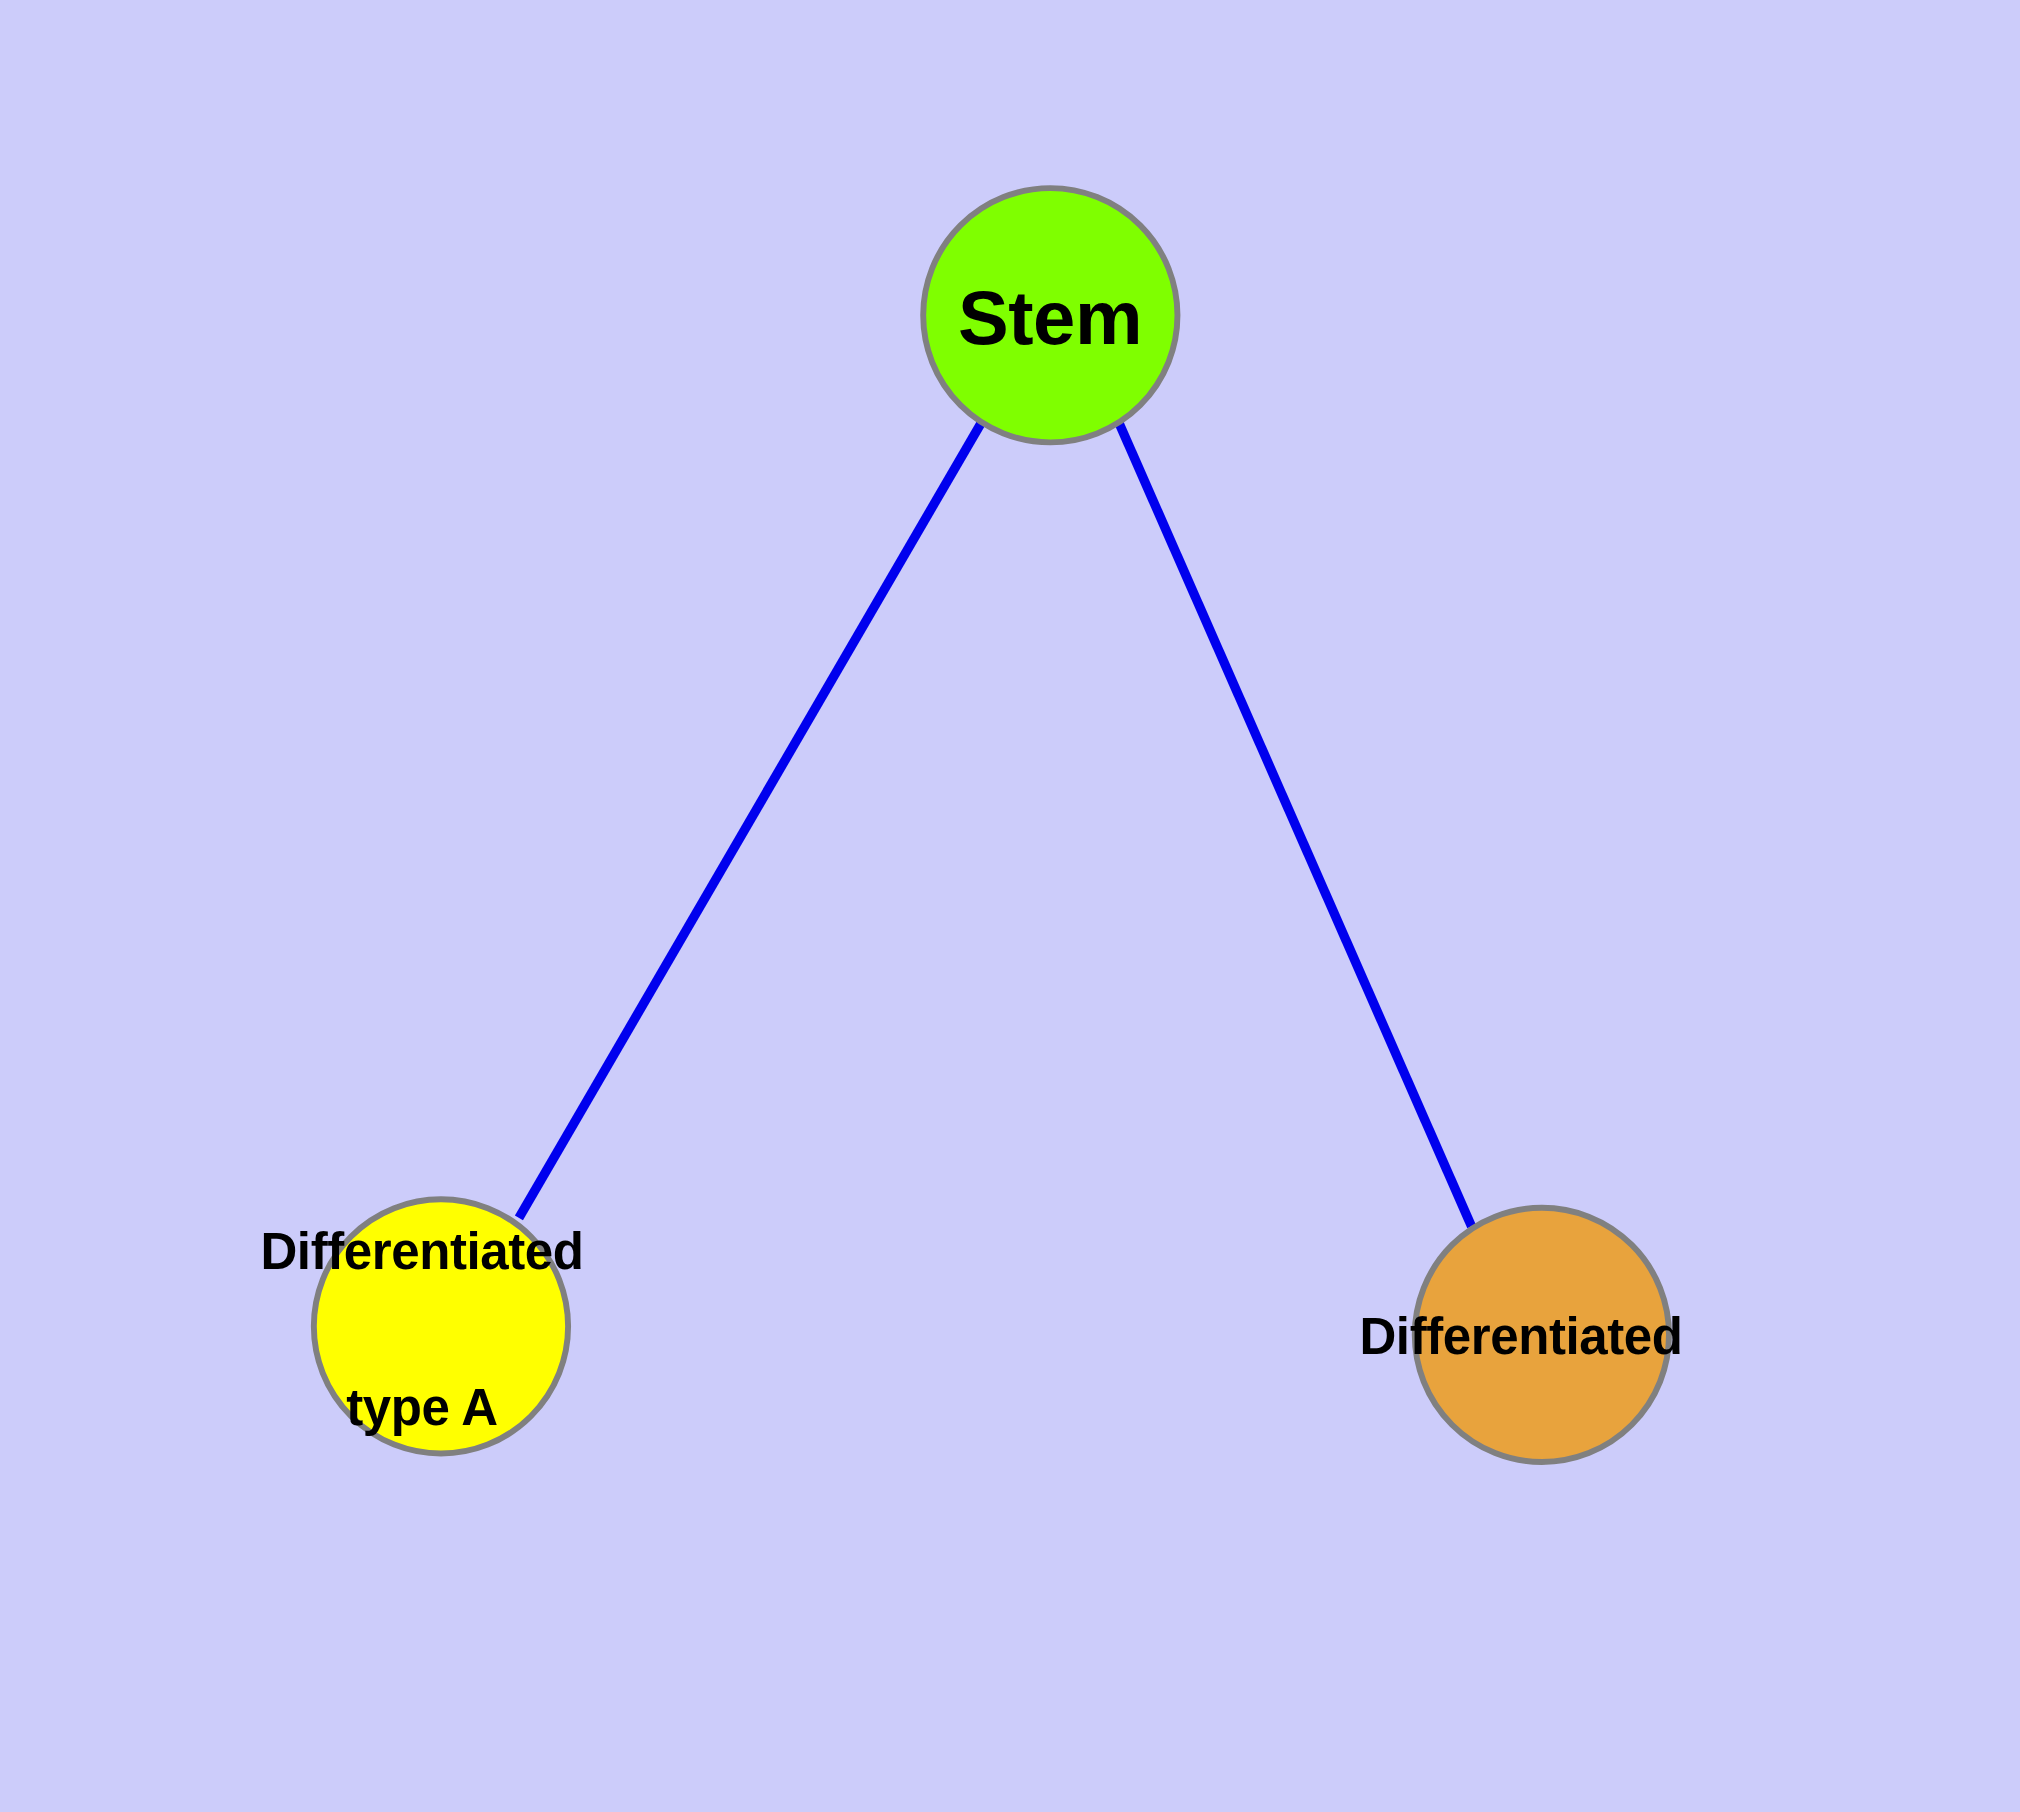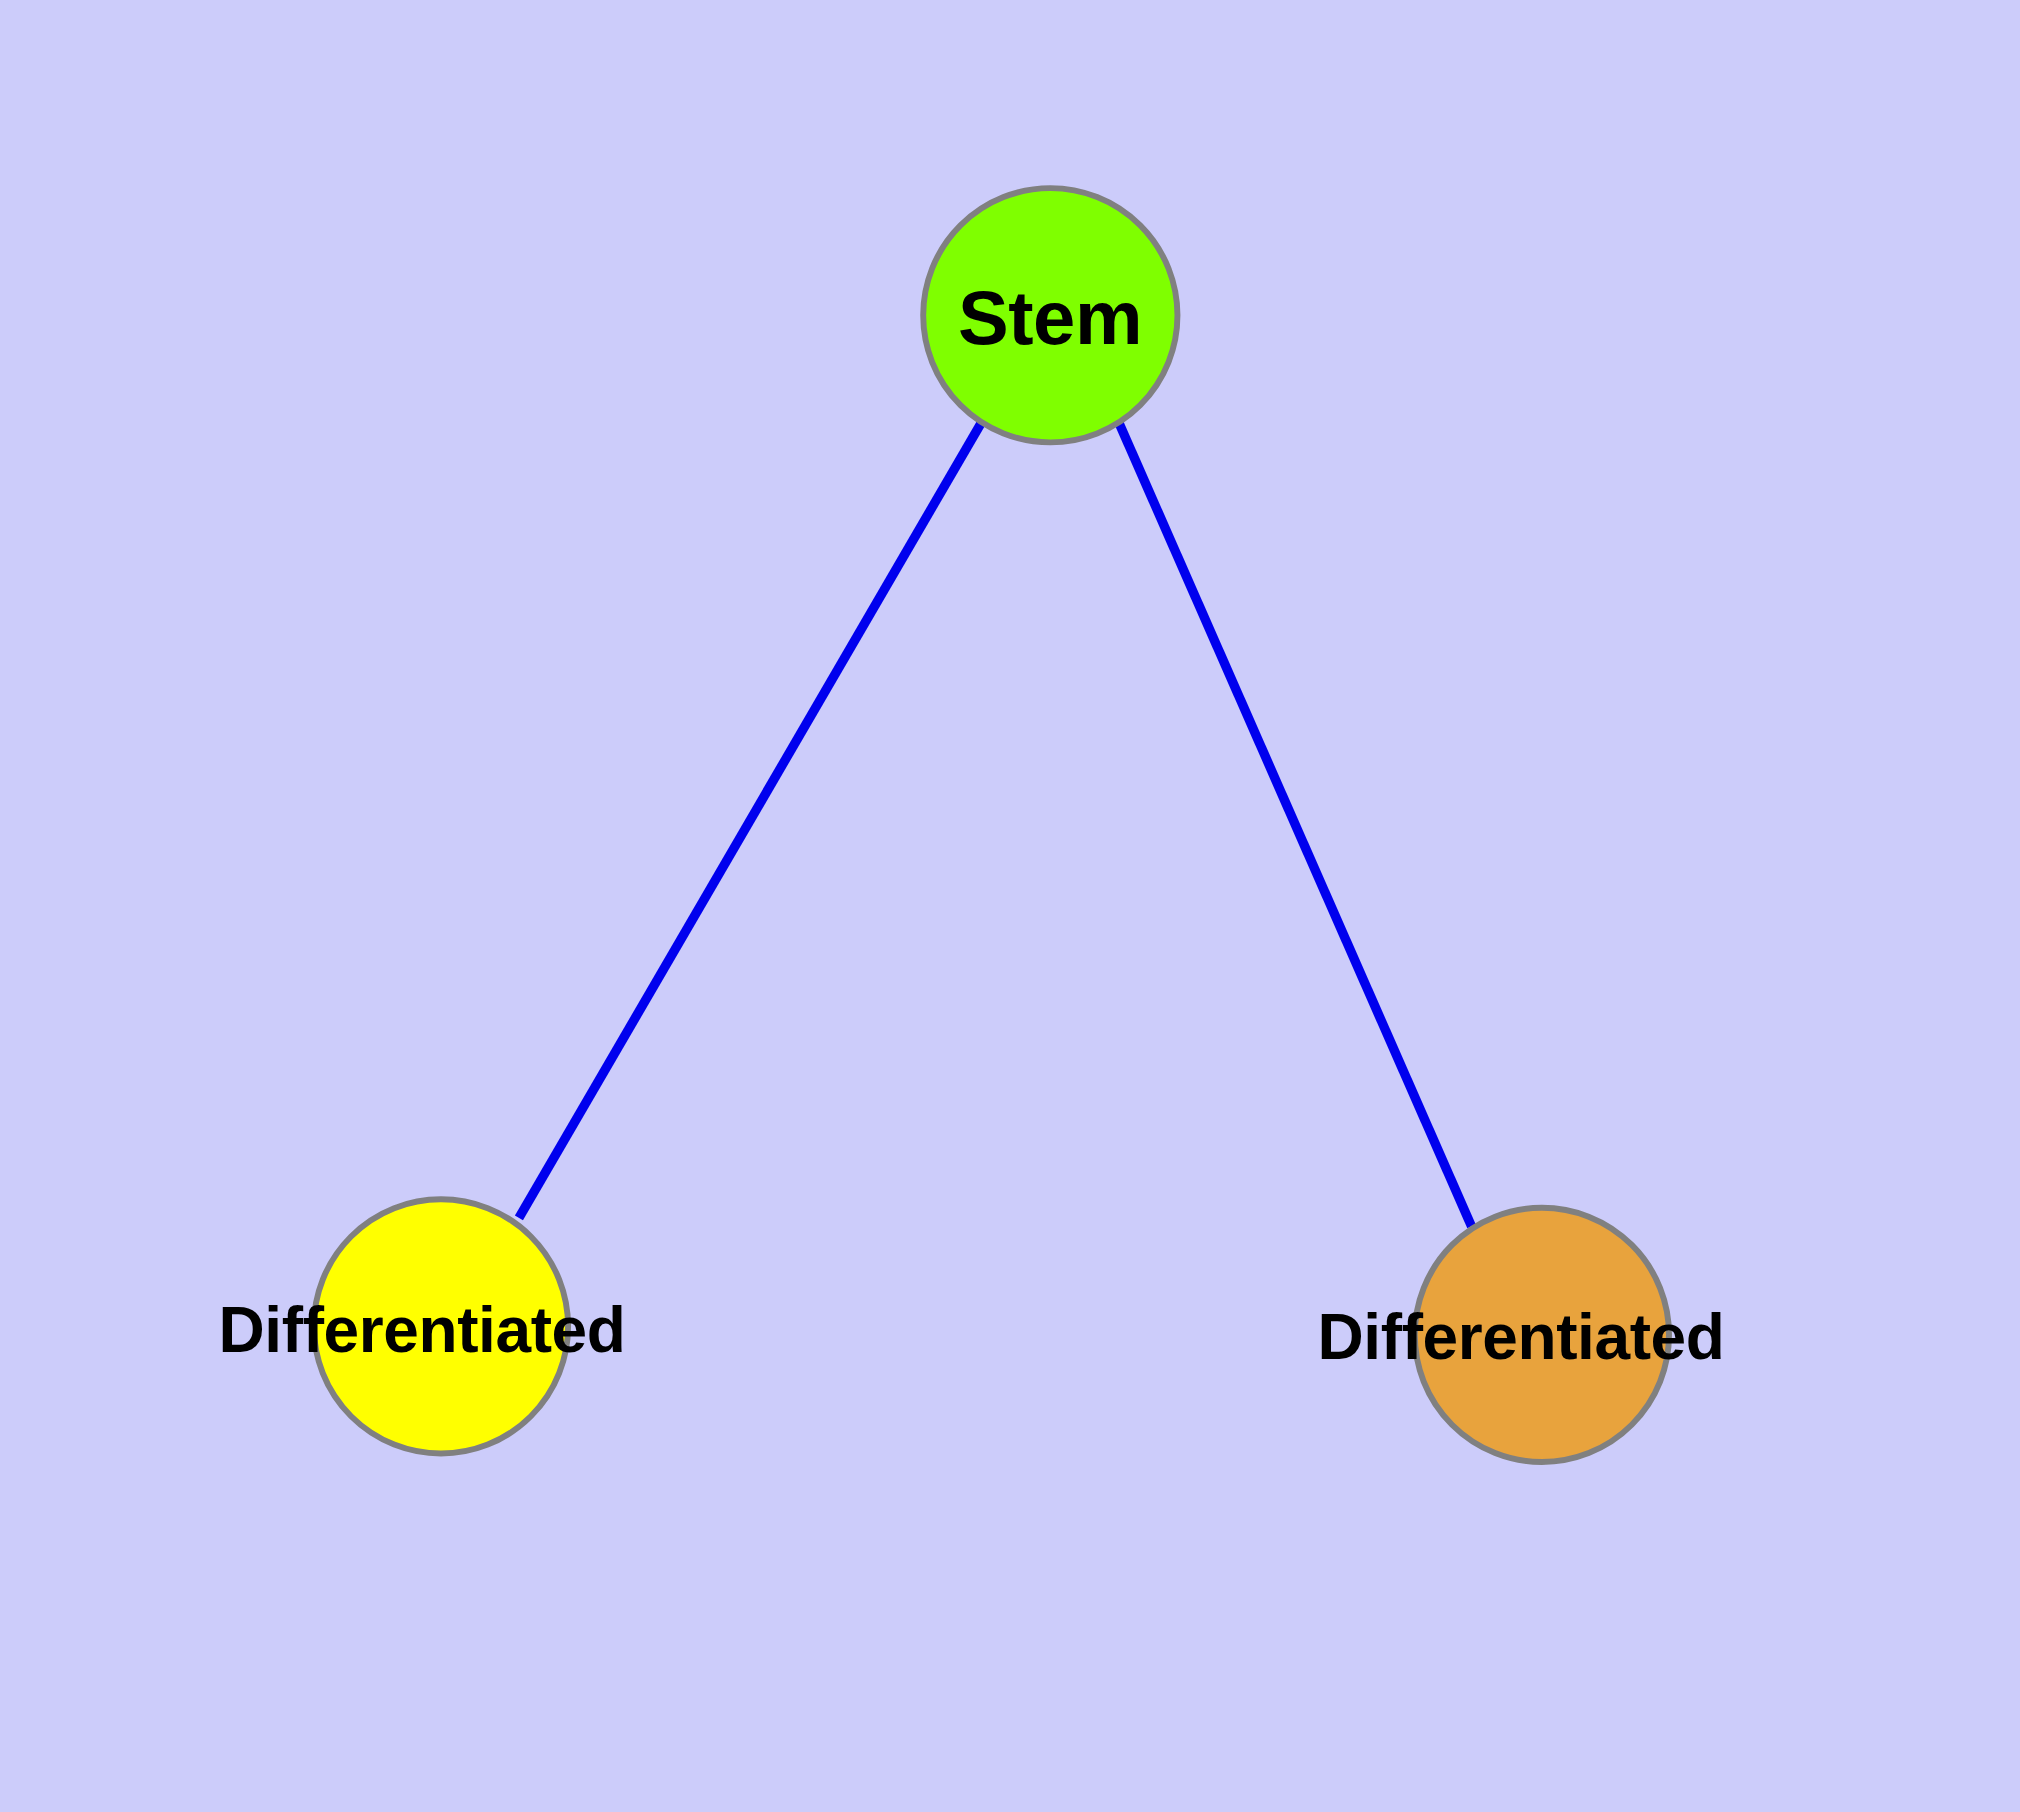--- a/index.html
+++ b/index.html
@@ -39,21 +39,21 @@
     pointer-events: none;
     transform: translate(-50%, -50%);
   }
   .label-line {
     display: block;
   }
   #label-stem {
     font-size: 76px;
   }
   #label-type-a, #label-type-b {
-    font-size: 64px;
+    font-size: 51px;
   }
 </style>
 </head>
 <body>
 
 <div id="graph-canvas">
 
   <svg id="graph-svg" viewBox="0 0 2384 2138" xmlns="http://www.w3.org/2000/svg">
     <g>
       <line x1="1158" y1="498" x2="612" y2="1437" stroke="#0000ee" stroke-width="11" stroke-linecap="butt"></line>
@@ -65,20 +65,21 @@
       <circle cx="1819" cy="1575" r="150" fill="#e8a33d" stroke="#808080" stroke-width="7"></circle>
     </g>
   </svg>
 
   <div class="node-label" id="label-stem" style="left:1050px; top:318px;">
     <span class="label-line">Stem</span>
   </div>
 
   <div class="node-label" id="label-type-a" style="left:422px; top:1330px;">
     <span class="label-line">Differentiated</span>
+    <span class="label-line">type A</span>
   </div>
 
   <div class="node-label" id="label-type-b" style="left:1521px; top:1337px;">
     <span class="label-line">Differentiated</span>
   </div>
 
 </div>
 
 
 </body></html>

